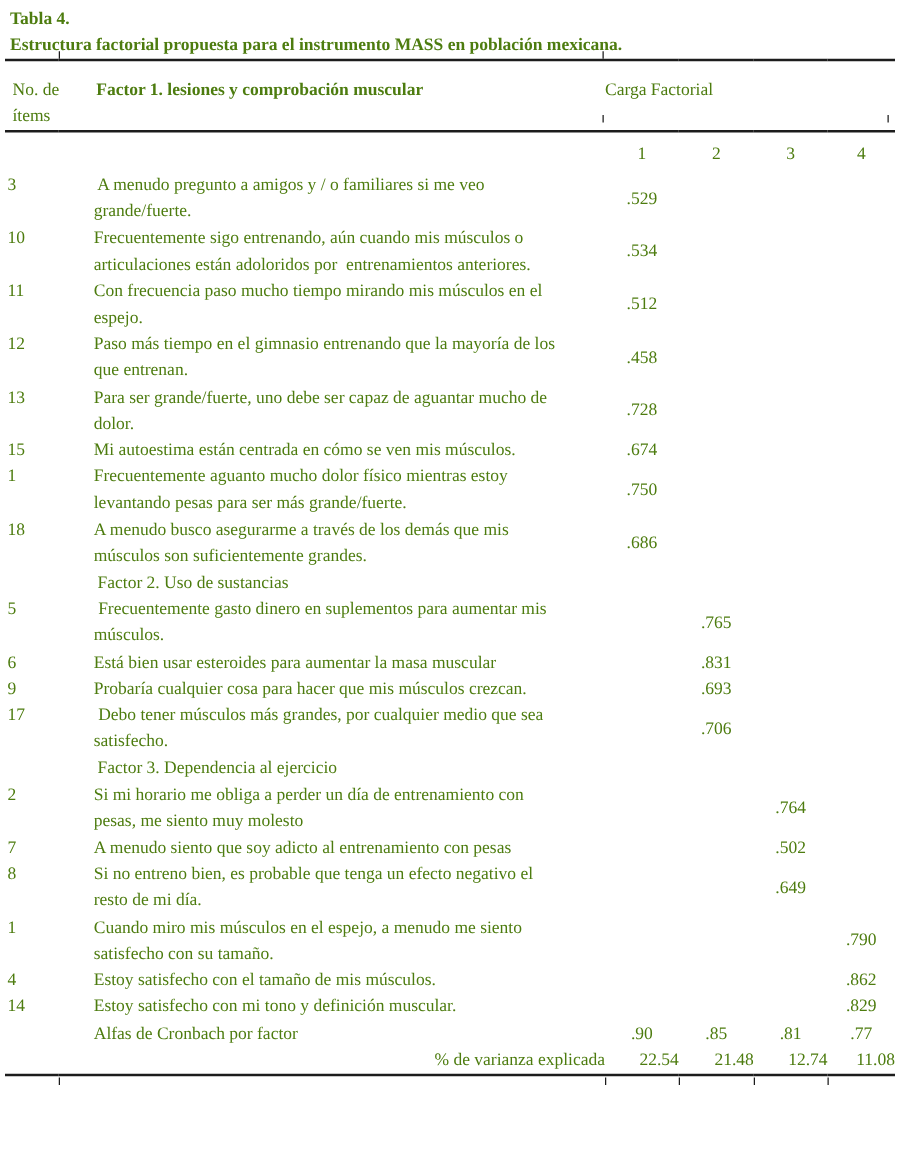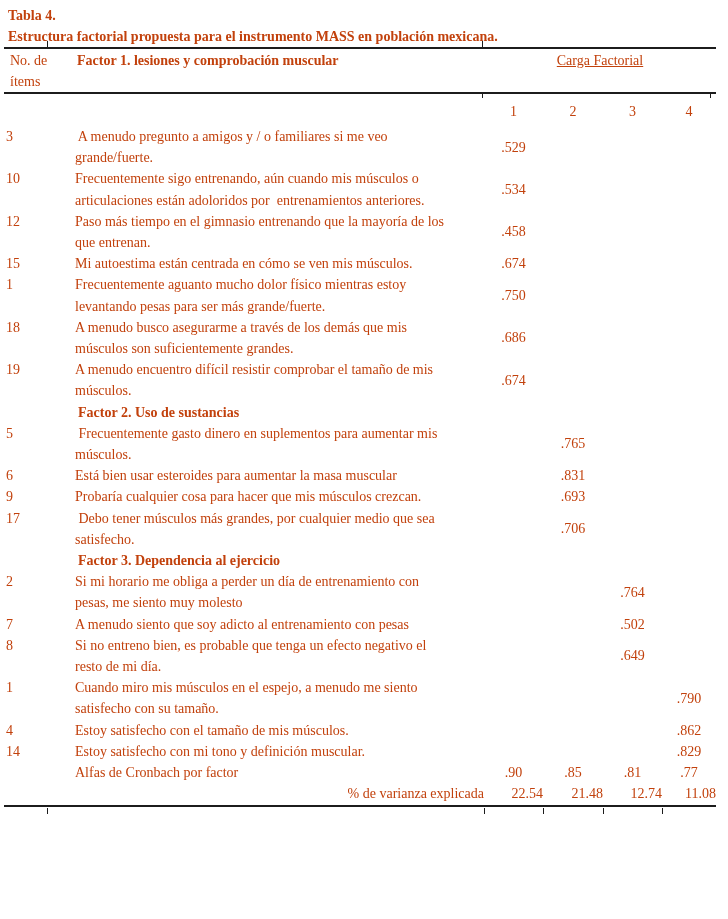--- a/index.html
+++ b/index.html
@@ -1,20 +1,20 @@
 <!DOCTYPE html>
 <html lang="es"><head>
 <meta charset="utf-8">
 <style>
   html,body{margin:0;padding:0;background:#ffffff;}
   .page{
     position:relative;
     width:728px;height:919px;
     background:#ffffff;
-    color:#c2410c;
+    color:#4d7c0f;
     font-family:"Liberation Serif","DejaVu Serif",serif;
     font-size:14px;
     overflow:hidden;
   }
   .titleblock{padding:6px 0 0 8px;line-height:20.5px;}
   .title{font-weight:bold;}
   .subtitle{font-weight:bold;}
   table.factor-table{
     margin-left:4px;
     width:712px;
@@ -27,29 +27,29 @@
   col.c-text{width:437px;}
   col.c-l1{width:59px;}
   col.c-l2{width:60px;}
   col.c-l3{width:59px;}
   col.c-l4{width:54px;}
   thead tr.hdr td{
     vertical-align:top;
     border-bottom:2px solid #1c1c1c;
     height:41px;
     line-height:20.5px;
-    padding-top:2px;
+    padding-top:14px;
   }
   td.h-items{padding-left:6px;white-space:pre;}
   td.h-factor1{padding-left:30px;font-weight:bold;margin-top:16px;}
-  td.h-carga{text-align:center;text-decoration:underline;}
+  td.h-carga{}
   tr.numrow td{height:29px;vertical-align:middle;text-align:center;padding-top:3px;}
   tbody td.c-item{vertical-align:top;padding-left:2px;}
   tbody td.c-text{vertical-align:top;padding-left:28px;white-space:pre;}
-  tbody tr.row-factor td.c-text{font-weight:bold;padding-left:31px;}
+  tbody tr.row-factor td.c-text{font-weight:normal;padding-left:31px;}
   tbody td.c-load{text-align:center;vertical-align:middle;}
   tbody tr:last-child td{border-bottom:2px solid #1c1c1c;text-align:right;}
   .tick{position:absolute;width:1px;height:6px;background:#1c1c1c;}
   .bottom-ticks{position:relative;margin-left:4px;width:712px;height:10px;}
   .bottom-ticks .tick{top:1px;}
 </style>
 </head>
 <body>
 
 <div class="page">
@@ -102,29 +102,47 @@
         <tr class="row-item">
           <td class="c-item">10</td>
           <td class="c-text">Frecuentemente sigo entrenando, aún cuando mis músculos o
 articulaciones están adoloridos por  entrenamientos anteriores.</td>
           <td class="c-load">.534</td>
           <td class="c-load"></td>
           <td class="c-load"></td>
           <td class="c-load"></td>
         </tr>
         <tr class="row-item">
+          <td class="c-item">11</td>
+          <td class="c-text">Con frecuencia paso mucho tiempo mirando mis músculos en el
+espejo.</td>
+          <td class="c-load">.512</td>
+          <td class="c-load"></td>
+          <td class="c-load"></td>
+          <td class="c-load"></td>
+        </tr>
+        <tr class="row-item">
           <td class="c-item">12</td>
           <td class="c-text">Paso más tiempo en el gimnasio entrenando que la mayoría de los
 que entrenan.</td>
           <td class="c-load">.458</td>
           <td class="c-load"></td>
           <td class="c-load"></td>
           <td class="c-load"></td>
         </tr>
         <tr class="row-item">
+          <td class="c-item">13</td>
+          <td class="c-text">Para ser grande/fuerte, uno debe ser capaz de aguantar mucho de
+dolor.</td>
+          <td class="c-load">.728</td>
+          <td class="c-load"></td>
+          <td class="c-load"></td>
+          <td class="c-load"></td>
+        </tr>
+        <tr class="row-item">
           <td class="c-item">15</td>
           <td class="c-text">Mi autoestima están centrada en cómo se ven mis músculos.</td>
           <td class="c-load">.674</td>
           <td class="c-load"></td>
           <td class="c-load"></td>
           <td class="c-load"></td>
         </tr>
         <tr class="row-item">
           <td class="c-item">1</td>
           <td class="c-text">Frecuentemente aguanto mucho dolor físico mientras estoy
@@ -132,29 +150,20 @@
           <td class="c-load">.750</td>
           <td class="c-load"></td>
           <td class="c-load"></td>
           <td class="c-load"></td>
         </tr>
         <tr class="row-item">
           <td class="c-item">18</td>
           <td class="c-text">A menudo busco asegurarme a través de los demás que mis
 músculos son suficientemente grandes.</td>
           <td class="c-load">.686</td>
-          <td class="c-load"></td>
-          <td class="c-load"></td>
-          <td class="c-load"></td>
-        </tr>
-        <tr class="row-item">
-          <td class="c-item">19</td>
-          <td class="c-text">A menudo encuentro difícil resistir comprobar el tamaño de mis
-músculos.</td>
-          <td class="c-load">.674</td>
           <td class="c-load"></td>
           <td class="c-load"></td>
           <td class="c-load"></td>
         </tr>
         <tr class="row-factor">
           <td class="c-item"></td>
           <td class="c-text">Factor 2. Uso de sustancias</td>
           <td class="c-load"></td>
           <td class="c-load"></td>
           <td class="c-load"></td>

